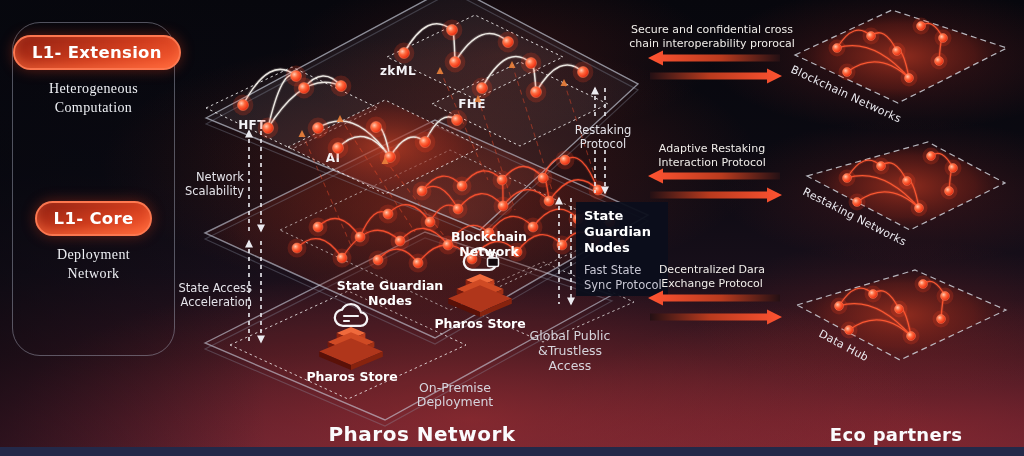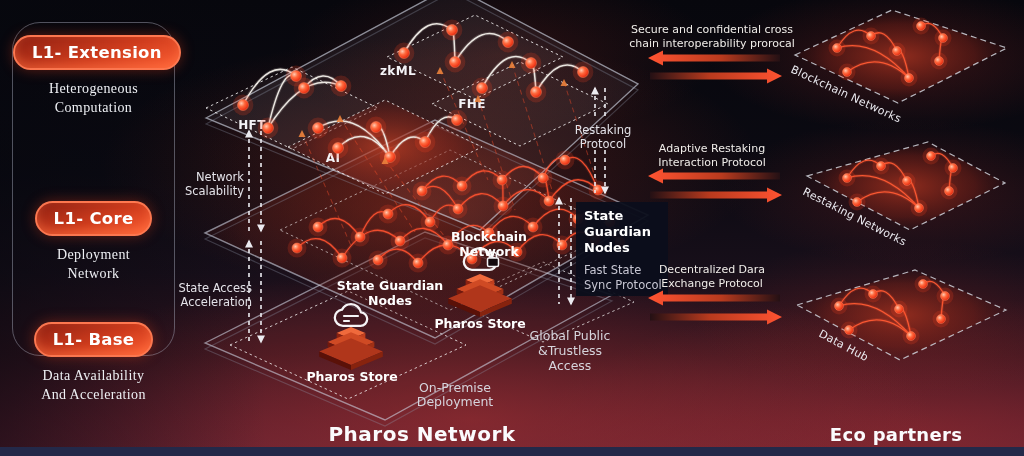--- a/index.html
+++ b/index.html
@@ -50,27 +50,20 @@
       <div class="pill-desc">
         <span class="line">Heterogeneous</span>
         <span class="line">Computation</span>
       </div>
     </div>
     <div class="layer-group lg1">
       <div class="pill">L1- Core</div>
       <div class="pill-desc">
         <span class="line">Deployment</span>
         <span class="line">Network</span>
-      </div>
-    </div>
-    <div class="layer-group lg2">
-      <div class="pill">L1- Base</div>
-      <div class="pill-desc">
-        <span class="line">Data Availability</span>
-        <span class="line">And Acceleration</span>
       </div>
     </div>
   </div>
 
   <svg id="scene" width="1024" height="456" viewBox="0 0 1024 456" style="position:absolute;left:0;top:0">
     <defs>
       <radialGradient id="nodeG" cx="35%" cy="35%" r="75%">
         <stop offset="0%" stop-color="#ffc9b0"></stop>
           <stop offset="40%" stop-color="#ff6a3e"></stop>
         <stop offset="75%" stop-color="#f23c1c"></stop>

